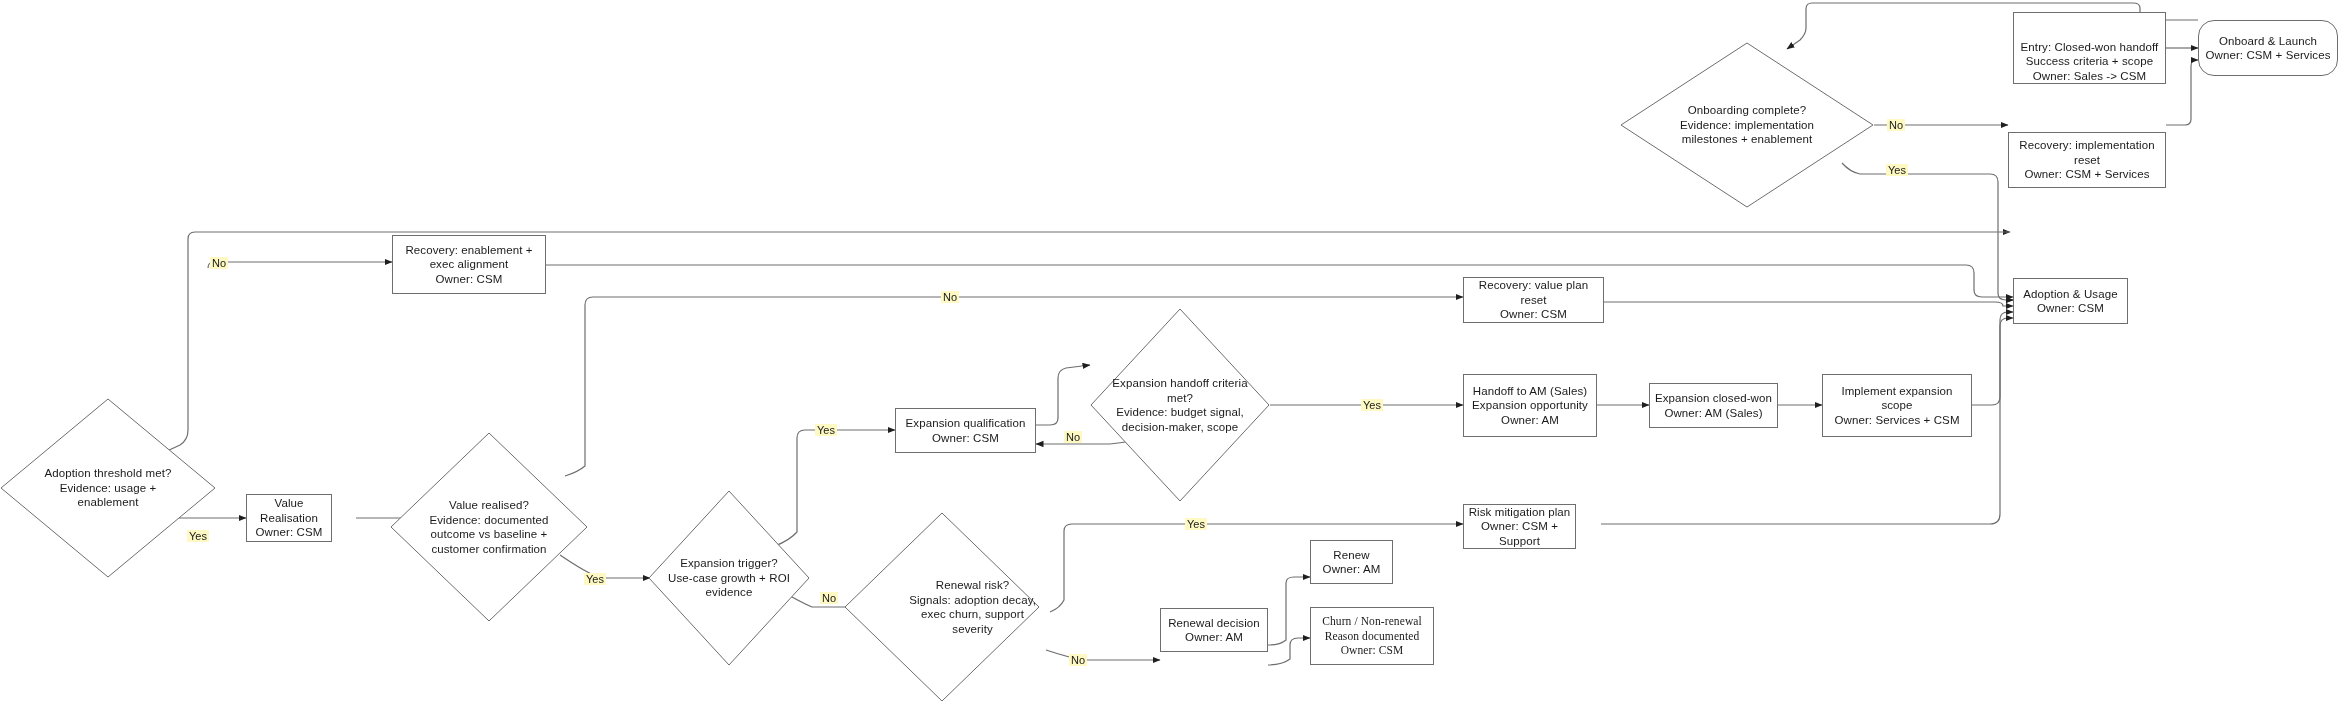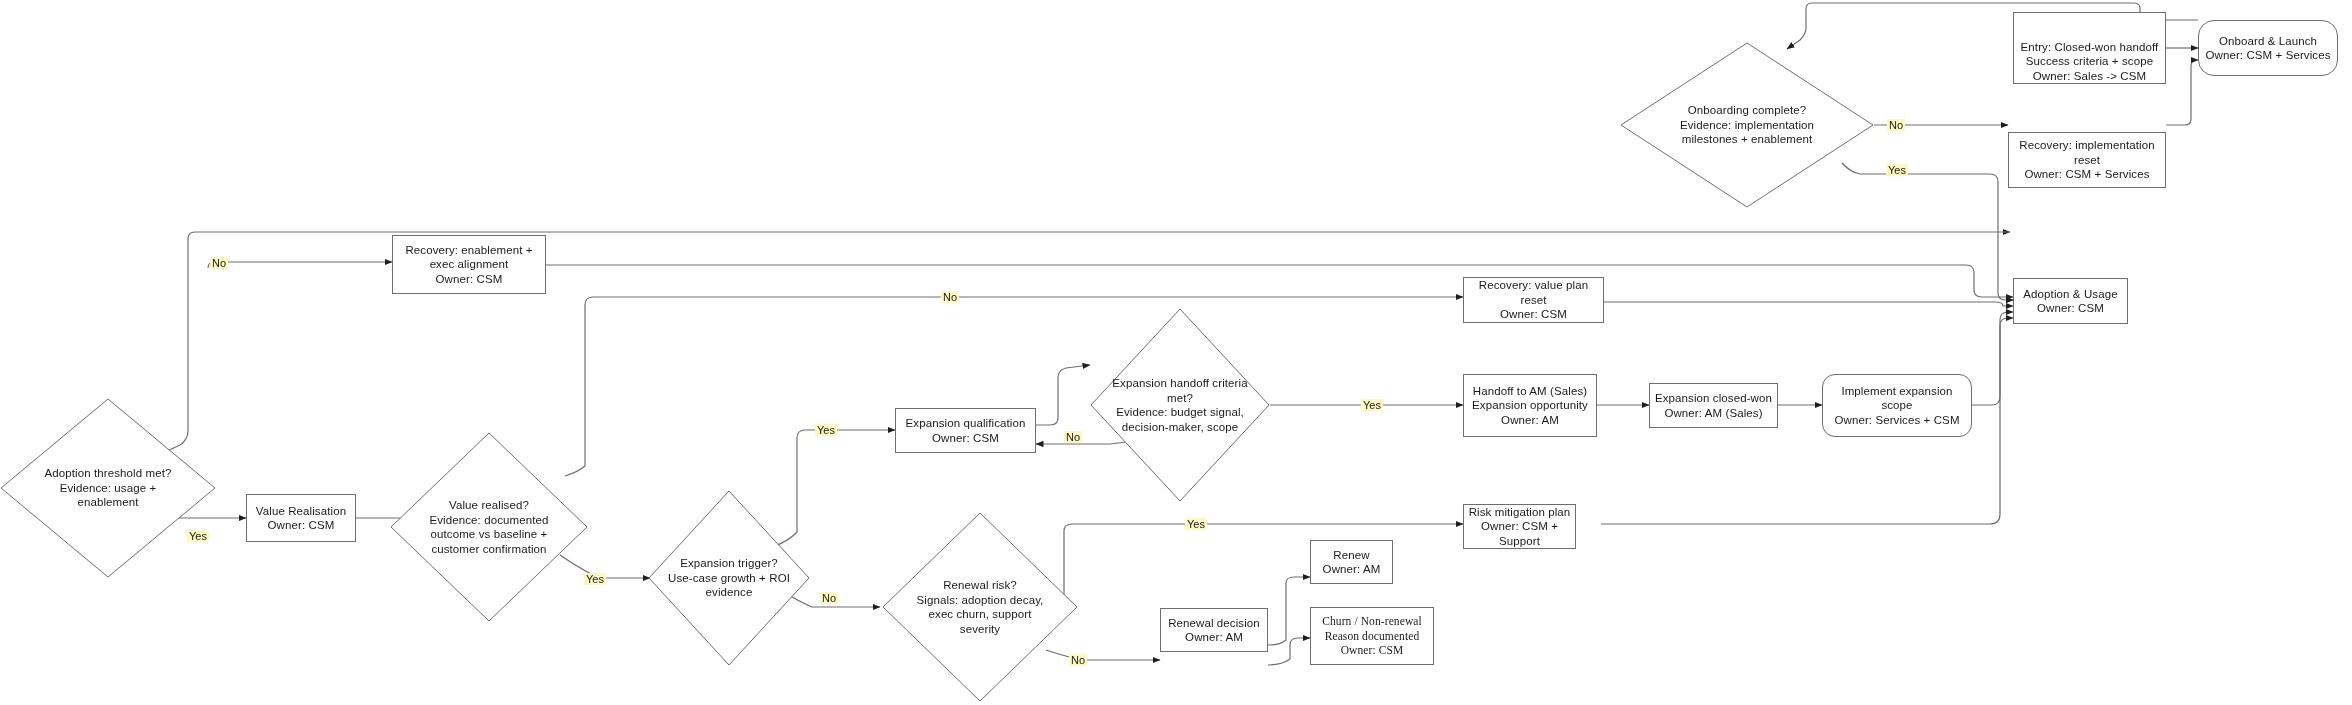--- a/index.html
+++ b/index.html
@@ -133,21 +133,21 @@
 Evidence: usage +
 enablement</span>
   </div>
 
   <div class="node box" style="left:392px;top:235px;width:154px;height:59px;">
     <span class="lbl">Recovery: enablement +
 exec alignment
 Owner: CSM</span>
   </div>
 
-  <div class="node box" style="left:246px;top:494px;width:110px;height:48px;">
+  <div class="node box" style="left:246px;top:494px;width:86px;height:48px;">
     <span class="lbl">Value Realisation
 Owner: CSM</span>
   </div>
 
   <div class="node diamond" style="left:390px;top:432px;width:198px;height:190px;">
     <svg class="dia-shape" viewBox="0 0 198 190" preserveAspectRatio="none">
       <polygon points="99,1 197,95 99,189 1,95" fill="#fff" stroke="#6e6e6e" stroke-width="1"></polygon>
     </svg>
     <span class="lbl">Value realised?
 Evidence: documented
@@ -188,27 +188,27 @@
     <span class="lbl">Handoff to AM (Sales)
 Expansion opportunity
 Owner: AM</span>
   </div>
 
   <div class="node box" style="left:1649px;top:383px;width:129px;height:45px;">
     <span class="lbl">Expansion closed-won
 Owner: AM (Sales)</span>
   </div>
 
-  <div class="node box" style="left:1822px;top:374px;width:150px;height:63px;border-radius:13px;">
+  <div class="node box" style="left:1822px;top:374px;width:150px;height:63px;">
     <span class="lbl">Implement expansion
 scope
 Owner: Services + CSM</span>
   </div>
 
-  <div class="node diamond" style="left:882px;top:512px;width:196px;height:190px;">
+  <div class="node diamond" style="left:844px;top:512px;width:196px;height:190px;justify-content:flex-end;">
     <svg class="dia-shape" viewBox="0 0 196 190" preserveAspectRatio="none">
       <polygon points="98,1 195,95 98,189 1,95" fill="#fff" stroke="#6e6e6e" stroke-width="1"></polygon>
     </svg>
     <span class="lbl">Renewal risk?
 Signals: adoption decay,
 exec churn, support
 severity</span>
   </div>
 
   <div class="node box" style="left:1463px;top:504px;width:113px;height:45px;">

